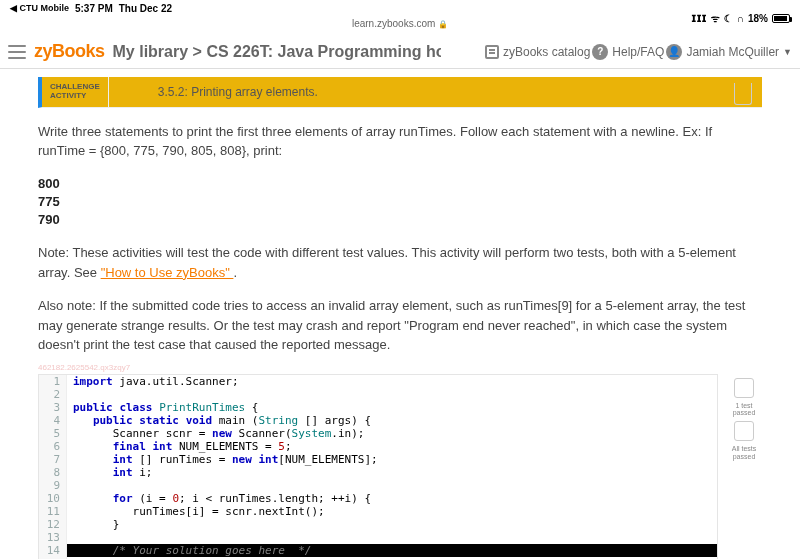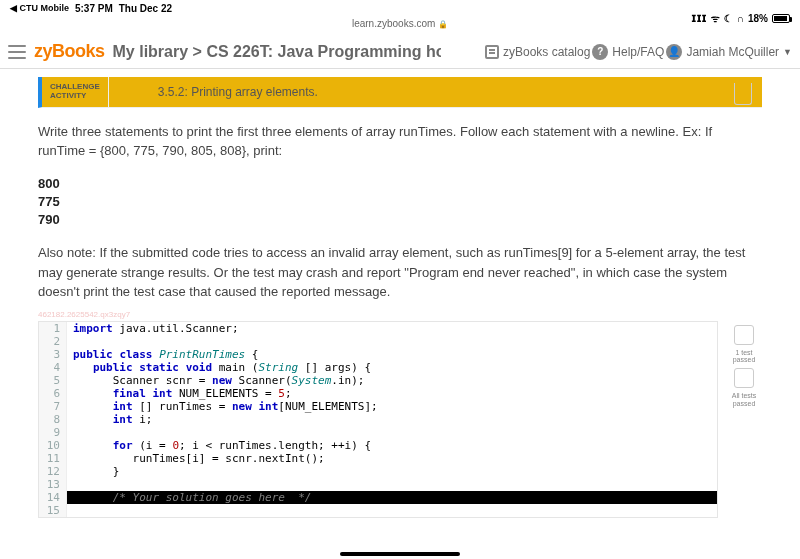--- a/index.html
+++ b/index.html
@@ -30,21 +30,21 @@
   .sample { font-size: 13px; color: #222; font-weight: 600; margin-top: 14px; line-height: 1.4; font-family: inherit; }
   .link { color: #f57c00; text-decoration: underline; }
   .watermark { font-size: 8px; color: #f3c7c7; margin-top: 8px; }
   .code-area { display: flex; margin-top: 2px; gap: 8px; }
   .editor { flex: 1; border: 1px solid #e5e5e5; font-family: Menlo, Consolas, monospace; font-size: 11px; background: #fff; }
   .code-line { display: flex; }
   .gutter { width: 28px; text-align: right; padding-right: 6px; color: #9aa; background: #f7f7f7; border-right: 1px solid #eee; user-select:none; }
   .code { padding-left: 6px; white-space: pre; flex:1; }
   .hl { background: #000000; }
   .kw { color: #0000c0; font-weight: bold; }
-  .typ { color: #007a7a; font-style: italic; }
+  .typ { color: #007a7a; }
   .num { color: #b00000; }
   .cmt { color: #808080; font-style: italic; }
   .feedback { width: 36px; display:flex; flex-direction:column; align-items:center; gap:4px; padding-top:4px; }
   .fb-box { width:20px; height:20px; border:1px solid #ccc; border-radius:3px; }
   .fb-label { font-size:7px; color:#888; text-align:center; line-height:1.1; }
   .home-indicator { position:absolute; bottom:3px; left:50%; transform:translateX(-50%); width:120px; height:4px; background:#000; border-radius:3px; }
   .chev { font-size:9px; }
 </style>
 </head>
 <body>
@@ -116,20 +116,23 @@
   </div>
 
   <div class="body-text">Write three statements to print the first three elements of array runTimes. Follow each statement with a newline. Ex: If runTime = {800, 775, 790, 805, 808}, print:</div>
 
   <div class="sample">
     <div>800</div>
     <div>775</div>
     <div>790</div>
   </div>
 
+  <div class="body-text">
+    <span>Note: These activities will test the code with different test values. This activity will perform two tests, both with a 5-element array. See </span><a class="link">"How to Use zyBooks" </a><span>.</span>
+  </div>
 
   <div class="body-text">Also note: If the submitted code tries to access an invalid array element, such as runTimes[9] for a 5-element array, the test may generate strange results. Or the test may crash and report "Program end never reached", in which case the system doesn't print the test case that caused the reported message.</div>
 
   <div class="watermark">462182.2625542.qx3zqy7</div>
 
   <div class="code-area">
     <div class="editor">
       <div class="code-line">
           <div class="gutter">1</div>
           <div class="code"><span class="kw">import</span> java.util.Scanner;</div>

